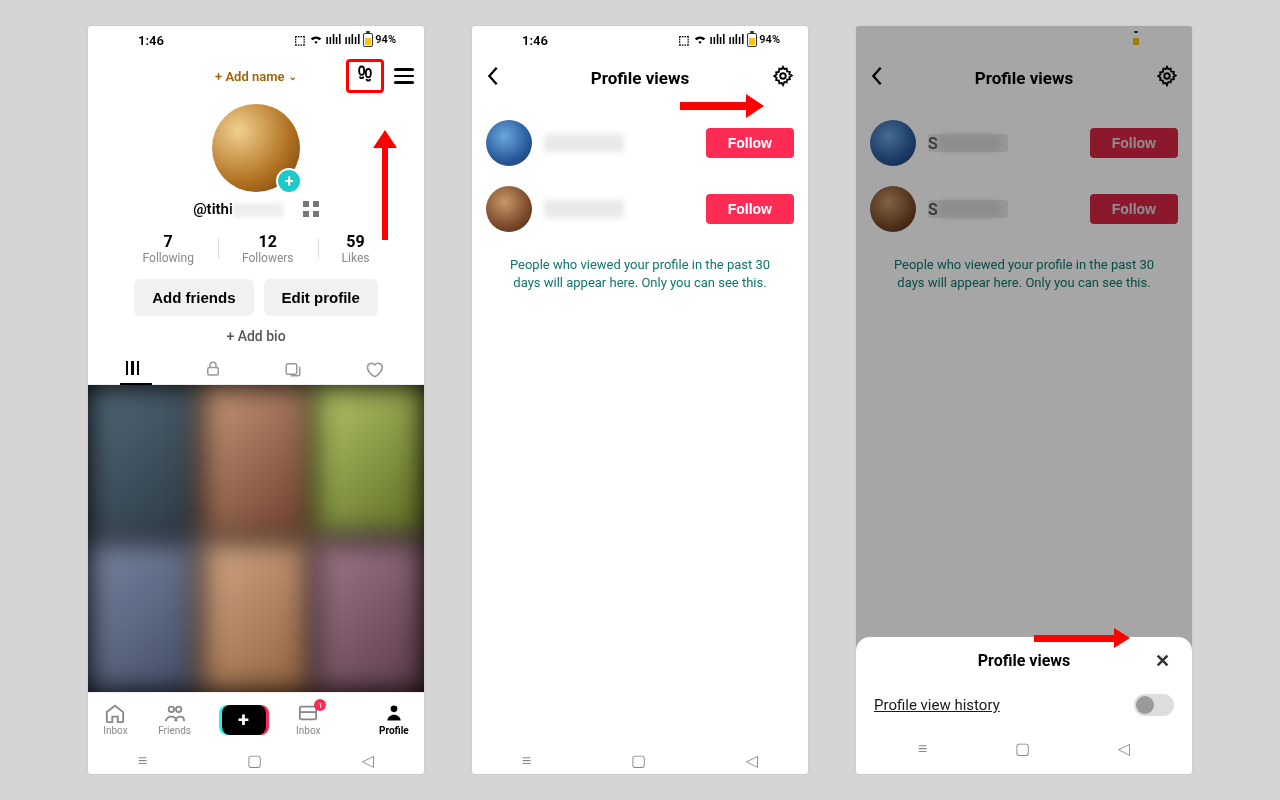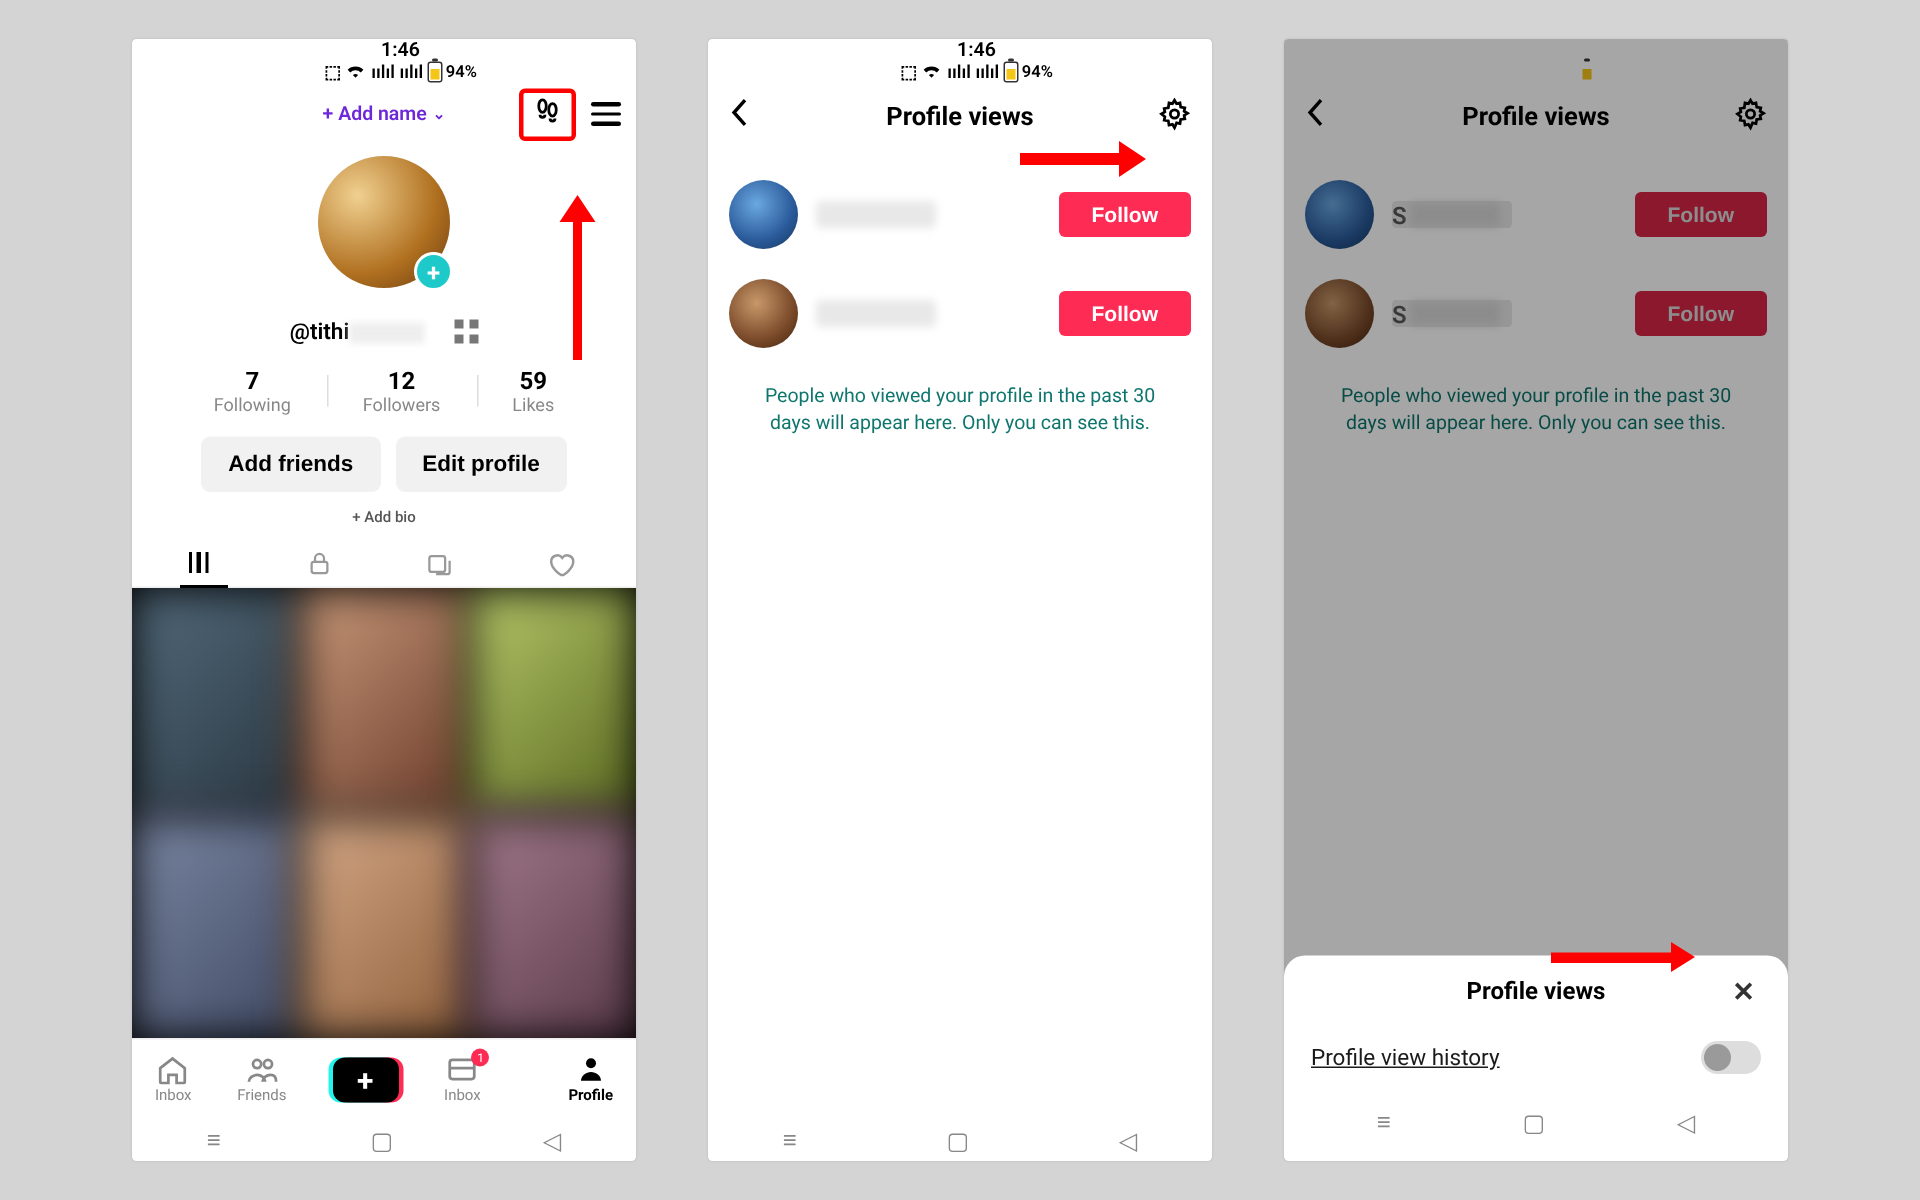--- a/index.html
+++ b/index.html
@@ -13,31 +13,31 @@
   .phone {
     width: 338px; height: 750px;
     background: #fff; border-radius: 4px;
     border: 1px solid #ccc;
     position: relative; overflow: hidden;
     display: flex; flex-direction: column;
   }
   
   .status-bar {
     height: 28px; display: flex; justify-content: space-between;
-    align-items: center; padding: 0 28px 0 50px; font-size: 13px; font-weight: 600; flex-direction: column;
+    align-items: center; padding: 0 28px 0 50px; font-size: 13px; font-weight: 600;
   }
   .status-right { display: flex; align-items: center; gap: 3px; font-size: 11px; }
 
   
   .p1-header {
     display: flex; align-items: center; justify-content: center;
     position: relative; height: 44px;
   }
   .add-name {
-    font-size: 13px; font-weight: 600; color: #6d28d9;
+    font-size: 13px; font-weight: 600; color: #a16207;
     display: flex; align-items: center; gap: 4px;
   }
   .p1-header-right {
     position: absolute; right: 10px; display: flex; align-items: center; gap: 10px;
   }
   .footprints-box {
     border: 3px solid #f00; padding: 2px 6px; border-radius: 4px;
     font-weight: 700; font-size: 18px;
   }
   .hamburger span { display: block; width: 20px; height: 2.4px; background: #000; margin: 4px 0; border-radius: 2px;}
@@ -49,21 +49,21 @@
     background: radial-gradient(circle at 30% 30%, #f0d090, #b07020 60%, #6a3a10);
     position: relative;
   }
   .avatar-plus {
     position: absolute; right: -2px; bottom: -2px; width: 26px; height: 26px;
     background: #1ec9c9; border-radius: 50%; color: #fff; font-weight: 700;
     display: flex; align-items: center; justify-content: center; font-size: 16px;
     border: 2px solid #fff;
   }
   .username-row {
-    display: flex; align-items: center; gap: 20px; margin-top: 20px;
+    display: flex; align-items: center; gap: 20px; margin-top: 8px;
     font-size: 15px; font-weight: 600;
   }
   .blur-inline { display:inline-block; width:50px; height:14px; background:#eee; filter:blur(2px); vertical-align:middle;}
   .qr-ico {
     width: 16px; height: 16px; display:inline-block;
     background:
       linear-gradient(#777,#777) left top/6px 6px no-repeat,
       linear-gradient(#777,#777) right top/6px 6px no-repeat,
       linear-gradient(#777,#777) left bottom/6px 6px no-repeat,
       linear-gradient(#777,#777) right bottom/6px 6px no-repeat;
@@ -75,21 +75,21 @@
   .stat + .stat::before {
     content:""; position:absolute; left:0; top:6px; bottom:6px; width:1px; background:#ddd;
   }
   .stat-num { font-size: 16px; font-weight: 700;}
   .stat-lbl { font-size: 12px; color: #888;}
   .profile-actions { display:flex; gap:10px; justify-content:center; margin-top:14px;}
   .pill-btn {
     background:#f1f1f1; border:none; padding:10px 18px; border-radius:6px;
     font-size:15px; font-weight:600;
   }
-  .add-bio { margin-top:12px; font-size:10px; color:#555; font-weight:500; text-align:center;}
+  .add-bio { margin-top:12px; font-size:14px; color:#555; font-weight:500; text-align:center;}
   .content-tabs {
     display:flex; justify-content:space-around; margin-top:16px; border-bottom:1px solid #eee;
     padding:0 8px 6px;
   }
   .content-tabs .ctab { width:24px; height:18px; color:#888; position:relative;}
   .ctab.active { color:#000;}
   .ctab.active::after { content:""; position:absolute; bottom:-7px; left:-4px; right:-4px; height:2px; background:#000;}
   .grid-ico { display:inline-block;}
   .grid-ico span { display:inline-block; width:2.5px; height:14px; background:currentColor; margin:0 1.5px;}
   .video-grid {

